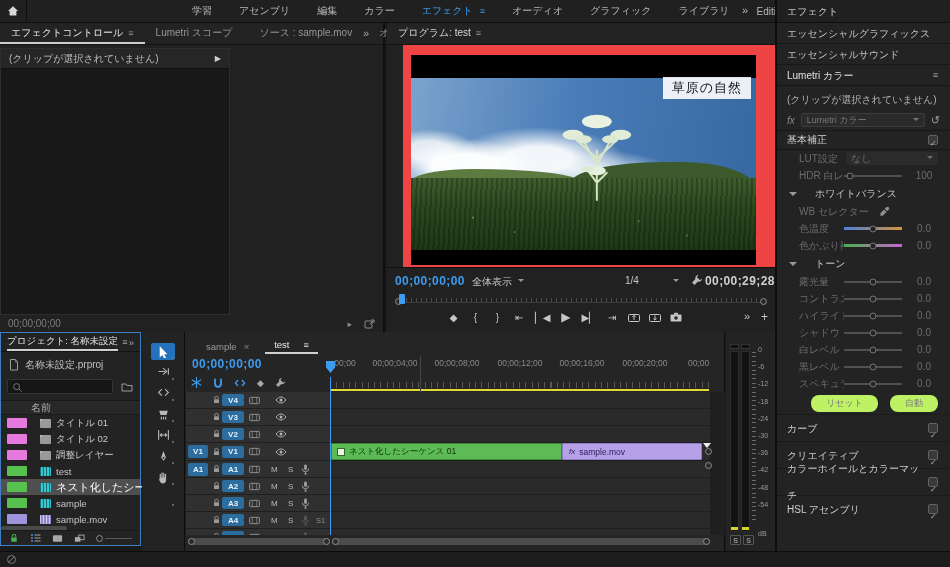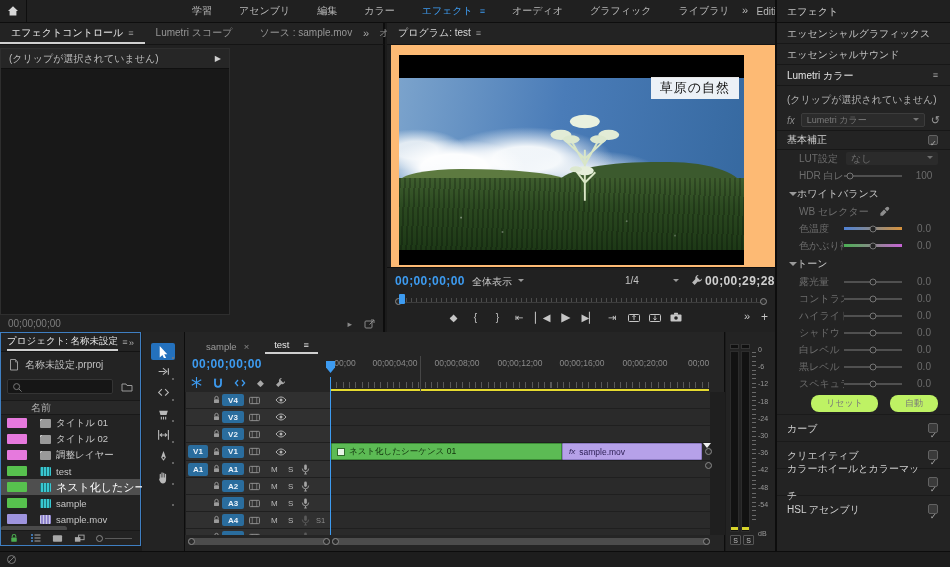--- a/index.html
+++ b/index.html
@@ -30,21 +30,21 @@
   #ec-panel{position:absolute;left:0;top:45px;width:385px;height:287px;background:#212121;border-right:2px solid #0d0d0d}
   #ec-box{position:absolute;left:0;top:3px;width:230px;height:267px;background:#181818;border:1px solid #2e2e2e}
   #ec-head{height:20px;background:#262626;display:flex;align-items:center;padding:0 8px;color:#bdbdbd;border-bottom:1px solid #101010}
   #ec-expand{margin-left:auto;color:#cfcfcf;font-size:8px}
   #ec-foot{position:absolute;left:0;bottom:0;width:100%;height:17px;display:flex;align-items:center;padding:0 8px;color:#7e7e7e}
   #ec-foot .fico{margin-left:12px;color:#8a8a8a}
   #ec-foot .sp{margin-left:auto}
 
   
   #prog-panel{position:absolute;left:387px;top:45px;width:388px;height:287px;background:#212121}
-  #stage{position:absolute;left:4px;top:0;width:388px;height:222px;background:#fdba74}
+  #stage{position:absolute;left:16px;top:0;width:388px;height:222px;background:#ef4444}
   #video{position:absolute;left:8px;top:10px;width:345px;height:210px;background:#000;overflow:hidden}
   #vimg{position:absolute;left:0;top:23px;width:345px;height:172px;
     background:
       radial-gradient(95px 38px at 16% 52%, rgba(255,255,255,.97) 35%, rgba(255,255,255,0) 75%),
       radial-gradient(120px 44px at 37% 47%, rgba(250,252,253,.95) 28%, rgba(255,255,255,0) 72%),
       radial-gradient(70px 30px at 5% 42%, rgba(238,243,247,.9) 30%, rgba(255,255,255,0) 70%),
       radial-gradient(110px 34px at 55% 55%, rgba(244,247,249,.75) 18%, rgba(255,255,255,0) 65%),
       linear-gradient(99deg, #7ba3cc 0%, #4a7cb8 45%, #35689f 100%)}
   .hill{position:absolute;background:#4a6a35}
   #hill-l{left:0;width:48%;top:53%;height:12%;border-radius:60% 100% 0 0/100% 90% 0 0;background:#5d7a40}
@@ -97,21 +97,21 @@
   .rp-sec2{height:27px;line-height:27px;padding:0 12px 0 10px;border-top:1px solid #1a1a1a;color:#d0d0d0;display:flex;align-items:center}
   .cb{width:10px;height:10px;background:#3a3a3a;border:1px solid #626262;border-radius:2px;margin-left:auto;position:relative}
   .cb::after{content:"✓";position:absolute;left:1px;top:-2px;font-size:8px;color:#b4b4b4}
   .lrow{display:flex;align-items:center;height:17px;padding:0 12px 0 22px;color:#6c6c6c}
   .llabel{flex:1;white-space:nowrap;overflow:hidden}
   .ltrack{width:58px;height:2px;background:#505050;position:relative;margin-right:8px;flex:none}
   .ltrack[data-grad="temp"]{height:3px;background:linear-gradient(90deg,var(--temp-left),#8a8a8a,var(--temp-right))}
   .ltrack[data-grad="tint"]{height:3px;background:linear-gradient(90deg,var(--tint-left),#8a8a8a,var(--tint-right))}
   .lhandle{position:absolute;left:50%;top:50%;transform:translate(-50%,-50%);width:7px;height:7px;border:1px solid #757575;border-radius:50%;background:#232323}
   .lval{width:28px;text-align:center;flex:none}
-  .lgroup{height:19px;display:flex;align-items:center;gap:0;padding-left:12px;color:#c6c6c6}
+  .lgroup{height:19px;display:flex;align-items:center;gap:18px;padding-left:12px;color:#c6c6c6}
   .tri{width:0;height:0;border:4px solid transparent;border-top-color:#9a9a9a;margin-top:4px}
   .lbtns{display:flex;justify-content:flex-end;gap:12px;padding:3px 12px 2px 0}
   .lbtn{background:#bef264;border-radius:8px;color:#7a7a7a;font-size:9px;padding:2px 15px}
   .ldd{flex:1;margin-left:8px;height:13px;background:#2b2b2b;border-radius:2px;display:flex;align-items:center;padding:0 5px;color:#6f6f6f}
   .ldd .caret{margin-left:auto;border-top-color:#6f6f6f}
 
   
   #project{position:absolute;left:0;top:332px;width:141px;height:214px;background:#232323;border:1px solid #3f7fc2}
   #proj-tab{height:19px;display:flex;align-items:center;padding:0 6px;border-bottom:1px solid #141414;font-size:9.5px}
   #proj-tab .lbl{color:#e4e4e4;border-bottom:2px solid #cfcfcf;padding:2px 0 1px}

